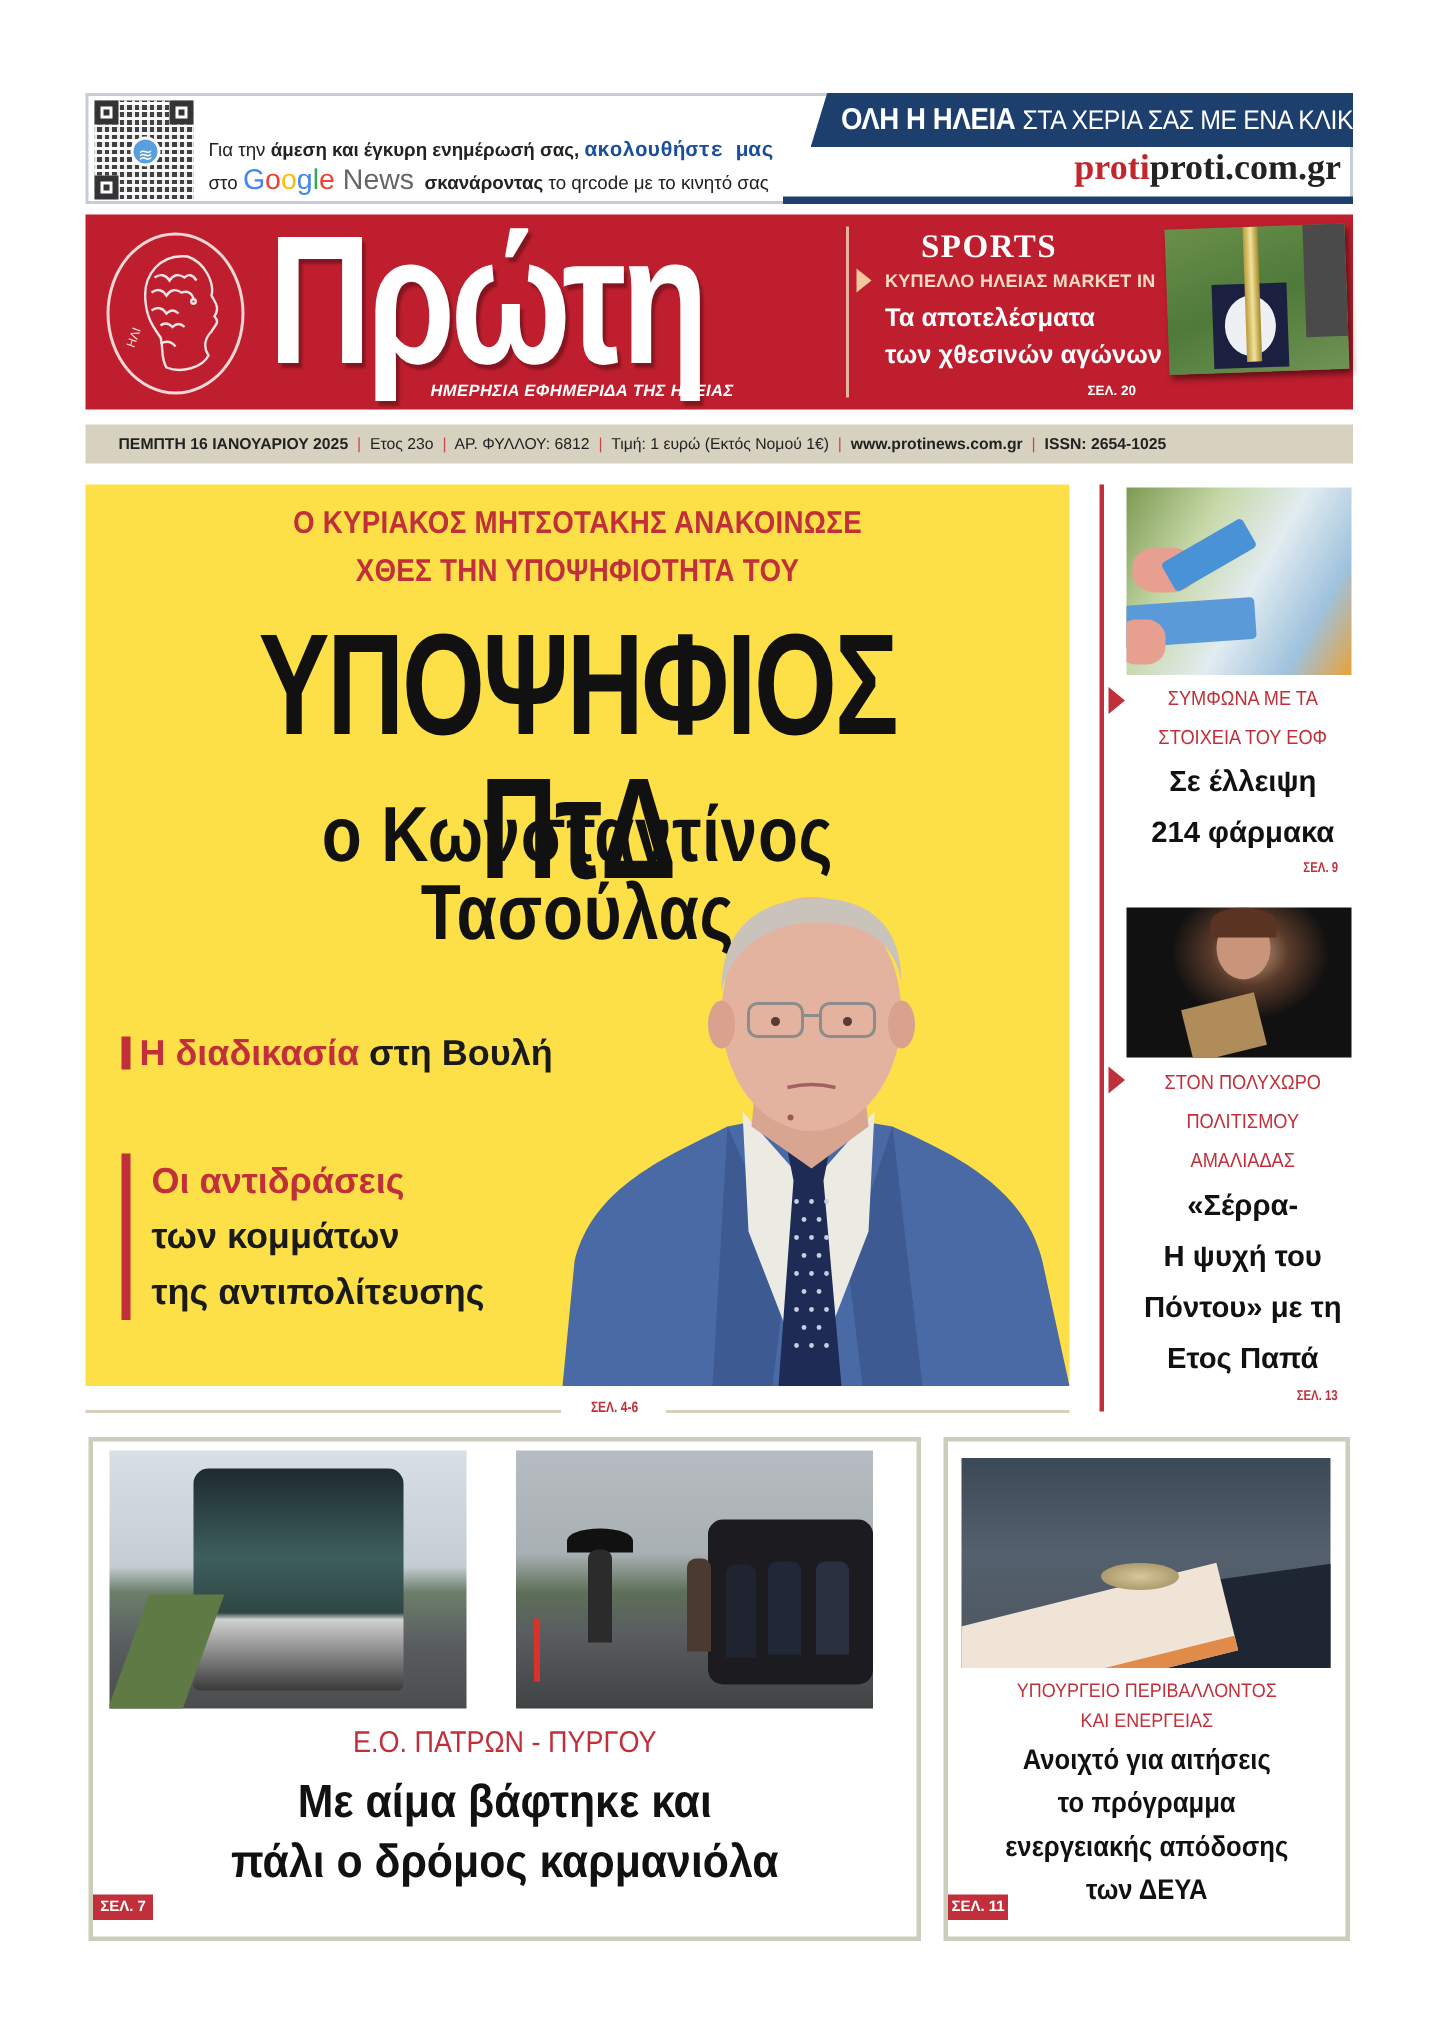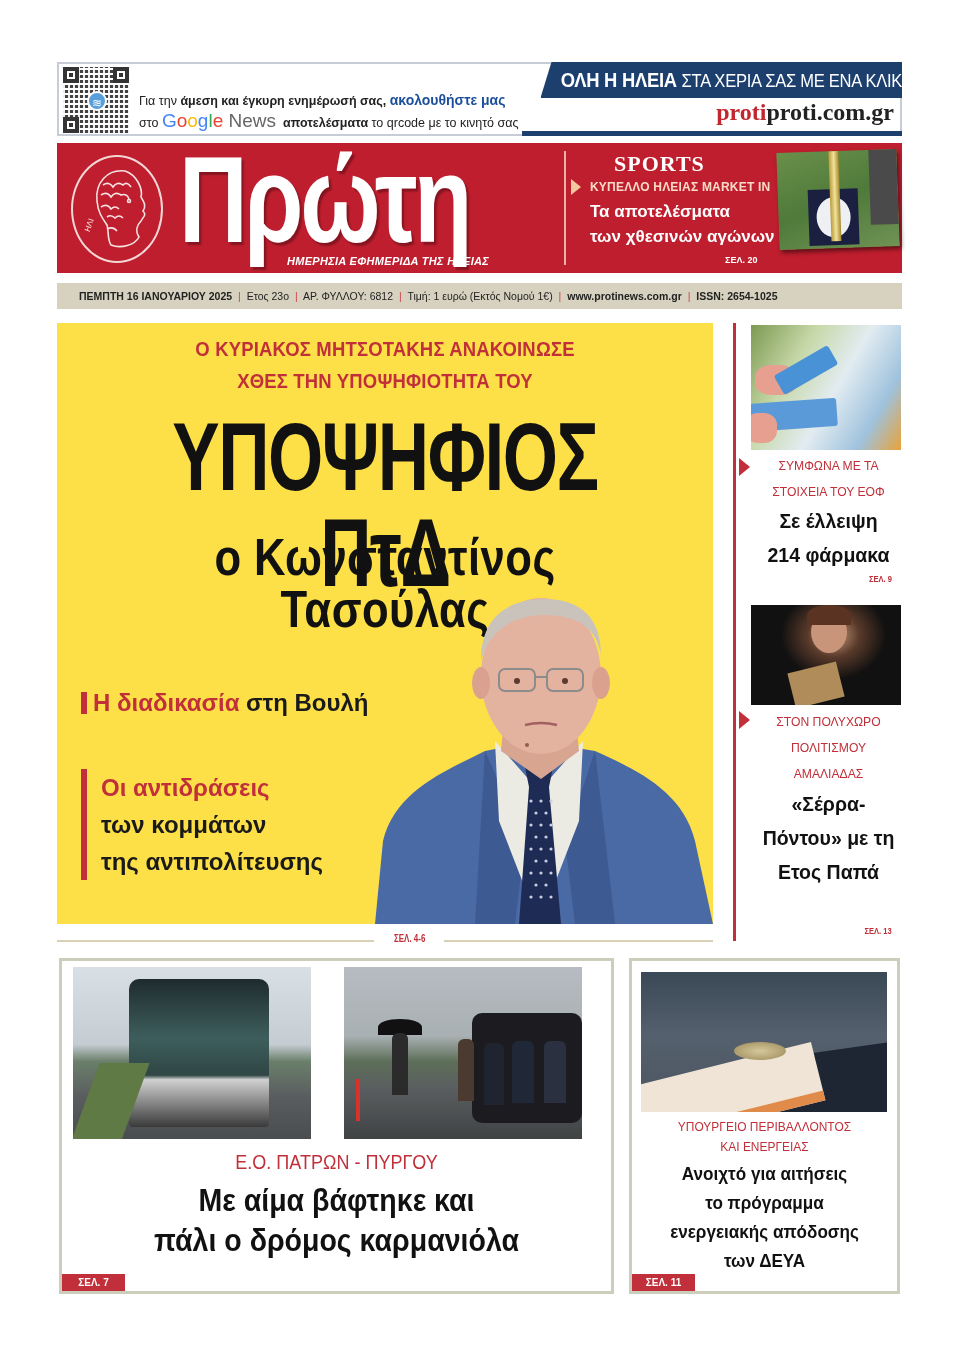--- a/index.html
+++ b/index.html
@@ -11,21 +11,21 @@
   .qr { position: absolute; left: 4px; top: 3px; width: 66px; height: 66px; background:
       repeating-linear-gradient(0deg, #222 0 3px, #fff 3px 5px),
       #fff; opacity: .85; }
   .qr::before { content: ""; position: absolute; inset: 0; background:
       repeating-linear-gradient(90deg, rgba(255,255,255,.9) 0 2px, transparent 2px 5px); }
   .qr-corner { position: absolute; width: 16px; height: 16px; border: 4px solid #111; background: #fff; }
   .qr-corner::after { content: ""; position: absolute; left: 2px; top: 2px; width: 4px; height: 4px; background: #111; }
   .qr-wifi { position: absolute; left: 24px; top: 24px; width: 20px; height: 20px; border-radius: 50%; background: #3d8fd6; color: #fff; font-size: 12px; text-align: center; line-height: 20px; border: 2px solid #fff; }
   .banner-text { position: absolute; left: 80px; top: 26px; font-size: 12.5px; line-height: 20px; color: #222; font-family: "Liberation Sans", sans-serif; white-space: nowrap; }
   .banner-text b { font-weight: bold; }
-  .banner-text .blue { color: #1b4f9c; font-weight: bold; font-size: 14px; }
+  .banner-text .blue { color: #1b4f9c; font-weight: bold; font-size: 14px; font-family: Liberation Mono, monospace; }
   .g-blue{color:#4285f4;} .g-red{color:#ea4335;} .g-yel{color:#fbbc05;} .g-grn{color:#34a853;}
   .gnews { font-size: 19px; }
   .gnews .news { color:#666; }
   .banner-right { position: absolute; right: -2px; top: -2px; width: 393px; height: 74px; }
   .banner-right .navy { position: absolute; right: 0; top: 0; width: 393px; height: 36px; background: #1d3f6e; clip-path: polygon(12px 0, 100% 0, 100% 100%, 0 100%); color: #fff; font-family: "Liberation Sans", sans-serif; font-weight: bold; font-size: 20px; line-height: 36px; padding-left: 22px; letter-spacing: -0.3px; transform: scaleX(0.92); transform-origin: right; white-space: nowrap; }
   .banner-right .navy span.thin { font-weight: normal; font-size: 18px; }
   .banner-right .url { position: absolute; right: 8px; top: 37px; font-family: "Liberation Serif", serif; font-weight: bold; font-size: 24px; color: #222; }
   .banner-right .url .red { color: #c1272d; }
   .banner-right .underbar { position: absolute; right: 0; bottom: 0; width: 380px; height: 5px; background: #1d3f6e; }
 
@@ -86,21 +86,21 @@
   .box-left { left: 59px; top: 958px; width: 555px; height: 336px; }
   .box-right { left: 629px; top: 958px; width: 271px; height: 336px; }
   .crash1 { position: absolute; left: 11px; top: 6px; width: 238px; height: 172px; background: linear-gradient(180deg, #d8dfe5 0%, #c5ccd2 45%, #6a7f6a 55%, #5a5d60 75%, #4a4d50 100%); overflow: hidden; }
   .bus { position: absolute; left: 56px; top: 12px; width: 140px; height: 148px; background: linear-gradient(180deg, #1f2b2e 0%, #3d5e5d 40%, #2f4644 65%, #d0d0d0 68%, #3a3a3a 100%); border-radius: 10px 10px 4px 4px; }
   .crash2 { position: absolute; left: 282px; top: 6px; width: 238px; height: 172px; background: linear-gradient(180deg, #b6bcc1 0%, #a9b0b3 40%, #5d6f58 55%, #5a5e60 70%, #3f4344 100%); overflow: hidden; }
   .umbrella { position: absolute; left: 34px; top: 52px; width: 44px; height: 16px; background: #111; border-radius: 50% 50% 0 0; }
   .person { position: absolute; width: 16px; height: 62px; background: #2b2b2b; border-radius: 6px 6px 0 0; }
   .car { position: absolute; left: 128px; top: 46px; width: 110px; height: 110px; background: #1c1c20; border-radius: 10px; }
   .bottom-kicker { position: absolute; left: 0; width: 100%; text-align: center; top: 190px; color: #c1303a; font-size: 20px; transform: scaleX(.9); }
   .bottom-head { position: absolute; left: 0; width: 100%; text-align: center; top: 220px; font-weight: bold; font-size: 31px; line-height: 40px; color: #111; transform: scaleX(.92); }
-  .page-tag { position: absolute; left: 0; bottom: 0; background: #c1303a; color: #fff; font-weight: bold; font-size: 10px; padding: 3px 0; width: 63px; text-align: center; }
+  .page-tag { position: absolute; left: 0; bottom: 11px; background: #c1303a; color: #fff; font-weight: bold; font-size: 10px; padding: 3px 0; width: 40px; text-align: center; }
   .ticket-photo { position: absolute; left: 9px; top: 11px; width: 246px; height: 140px; background: linear-gradient(180deg, #3b4856 0%, #54606d 45%, #4d5560 100%); overflow: hidden; }
   .ticket { position: absolute; left: -10px; top: 92px; width: 190px; height: 60px; background: #efe4d6; transform: rotate(-14deg); border-bottom: 10px solid #e08b4a; }
   .coin2 { position: absolute; left: 93px; top: 70px; width: 52px; height: 18px; border-radius: 50%; background: radial-gradient(ellipse, #d6c79a, #9b8a5a); }
   .passport { position: absolute; left: 130px; top: 78px; width: 130px; height: 70px; background: #1e2533; transform: rotate(-8deg); }
   .right-kicker { position: absolute; left: 0; width: 100%; text-align: center; top: 156px; color: #c1303a; font-size: 13px; line-height: 20px; transform: scaleX(.92); }
   .right-head { position: absolute; left: 0; width: 100%; text-align: center; top: 198px; font-weight: bold; font-size: 19px; line-height: 29px; color: #111; transform: scaleX(.9); }
 </style>
 </head>
 <body>
 
@@ -112,21 +112,21 @@
     <div class="qr-wifi">≋</div>
   </div>
   <div class="banner-text">
     <div>
       <span>Για την </span><b>άμεση και έγκυρη ενημέρωσή σας,</b>
       <span class="blue">ακολουθήστε μας</span>
     </div>
     <div>
       <span>στο</span>
       <span class="gnews"><span class="g-blue">G</span><span class="g-red">o</span><span class="g-yel">o</span><span class="g-blue">g</span><span class="g-grn">l</span><span class="g-red">e</span> <span class="news">News</span></span>
-      &nbsp;<b>αποτελέσματα</b> <span>το qrcode με το κινητό σας</span>
+      &nbsp;<b>σκανάροντας</b> <span>το qrcode με το κινητό σας</span>
     </div>
   </div>
   <div class="banner-right">
     <div class="navy"><span>ΟΛΗ Η ΗΛΕΙΑ</span> <span class="thin">ΣΤΑ ΧΕΡΙΑ ΣΑΣ ΜΕ ΕΝΑ ΚΛΙΚ</span></div>
     <div class="url"><span class="red">proti</span><span>proti.com.gr</span></div>
     <div class="underbar"></div>
   </div>
 </div>
 
 <div class="masthead">
@@ -268,20 +268,21 @@
     <div class="book"></div>
   </div>
   <div class="side-arrow" style="top:388px;"></div>
   <div class="side-kicker" style="top:386px;">
     <div>ΣΤΟΝ ΠΟΛΥΧΩΡΟ</div>
     <div>ΠΟΛΙΤΙΣΜΟΥ</div>
     <div>ΑΜΑΛΙΑΔΑΣ</div>
   </div>
   <div class="side-head" style="top:464px;">
     <div>«Σέρρα-</div>
+    <div>Η ψυχή του</div>
     <div>Πόντου» με τη</div>
     <div>Ετος Παπά</div>
   </div>
   <div class="side-page" style="top:602px;">ΣΕΛ. 13</div>
 </div>
 
 <div class="box box-left">
   <div class="crash1">
     <div class="bus"></div>
     <div style="position:absolute;left:12px;top:96px;width:50px;height:80px;background:#5f7a44;transform:skewX(-20deg);"></div>

